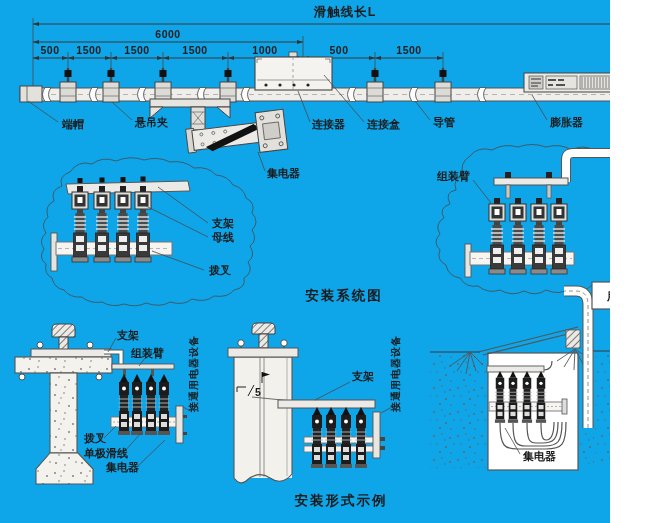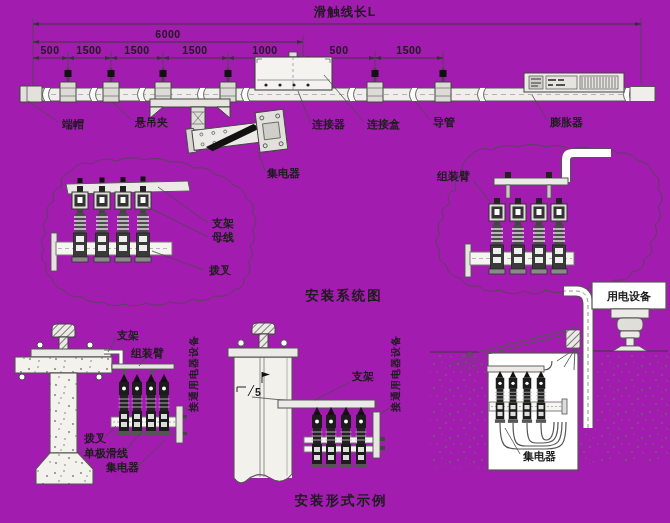--- a/index.html
+++ b/index.html
@@ -1,16 +1,16 @@
 <!DOCTYPE html>
 <html><head>
 <meta charset="utf-8">
 <style>
   html,body{margin:0;padding:0;background:#ffffff;}
-  #stage{position:relative;width:670px;height:523px;background:#a21caf;overflow:hidden;
+  #stage{position:relative;width:610px;height:523px;background:#0ea5e9;overflow:hidden;
          font-family:"Liberation Sans", sans-serif;}
   svg{position:absolute;left:0;top:0;}
   text{font-family:"Liberation Sans", sans-serif; fill:#1c1c1c;}
   .dim{font-size:10.5px;font-weight:bold;letter-spacing:.5px;}
   .lbl{font-size:11px;font-weight:bold;}
   .cap{font-size:13.5px;font-weight:bold;letter-spacing:2px;}
   .ttl{font-size:12.5px;font-weight:bold;letter-spacing:1px;}
   .vert{font-size:10px;font-weight:bold;letter-spacing:1px;}
   .thin{stroke:#4a4a4a;stroke-width:.8;fill:none;}
   .ln{stroke:#3a3a3a;stroke-width:1;fill:none;}

